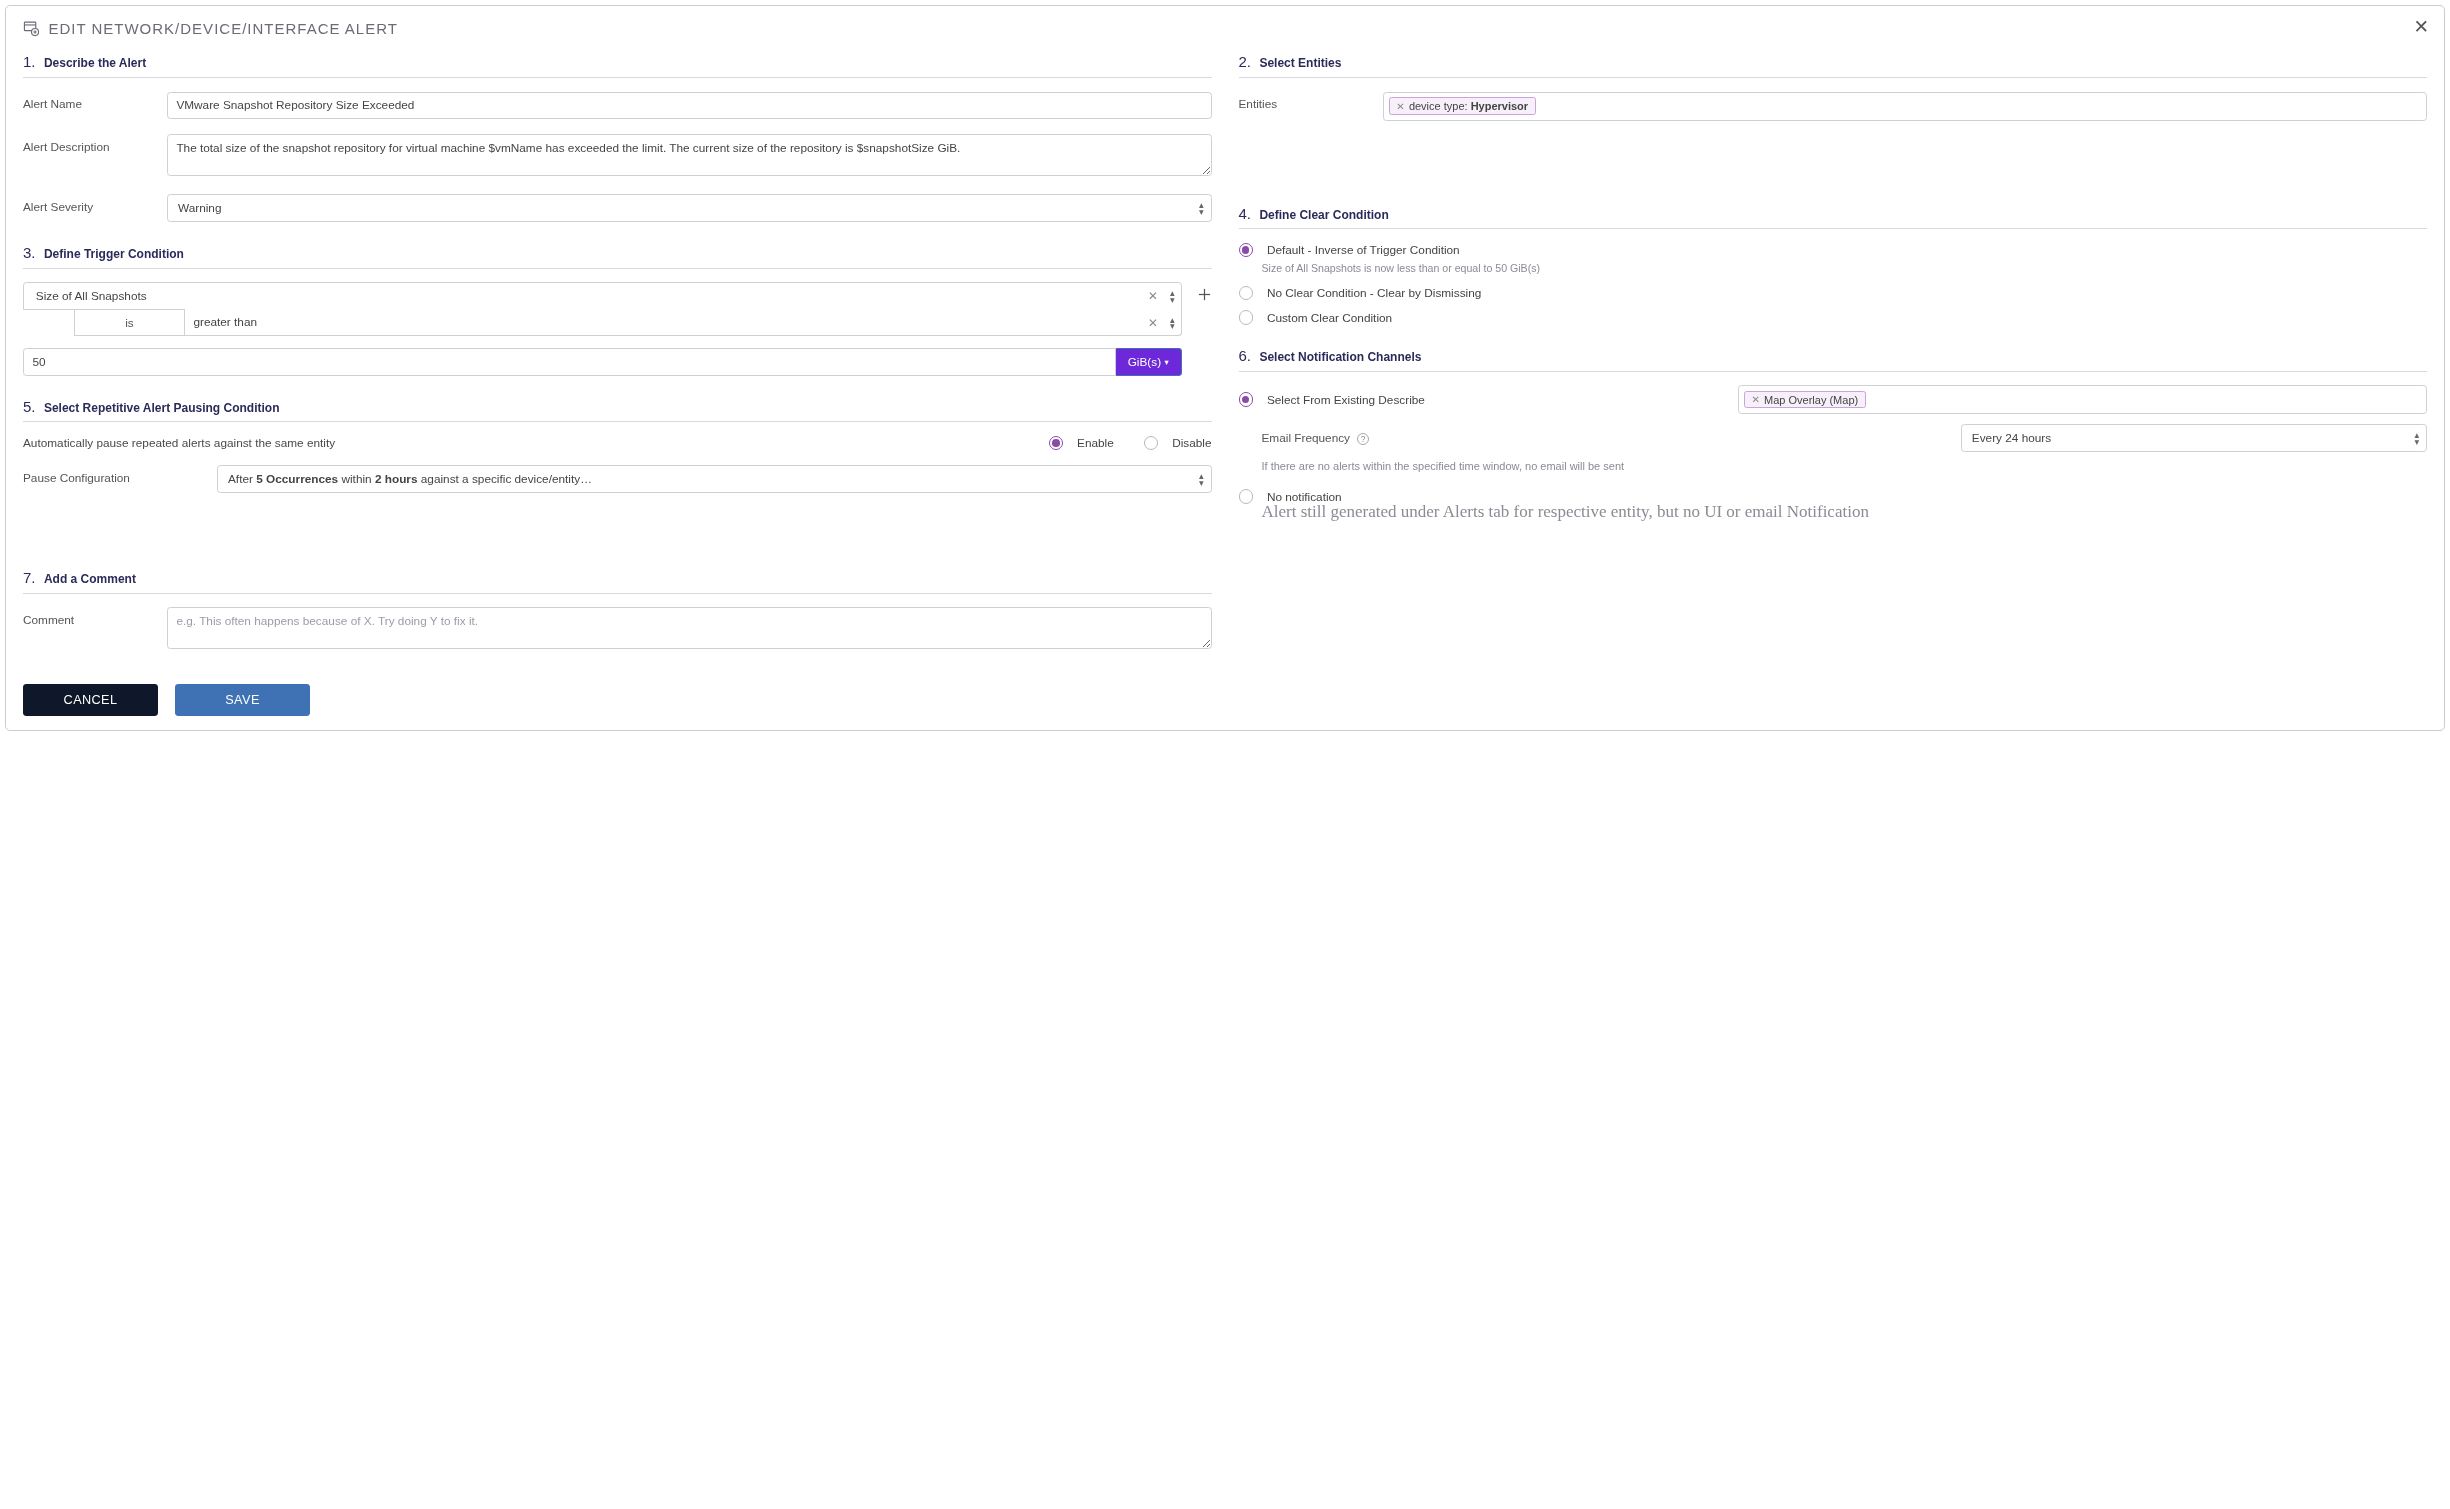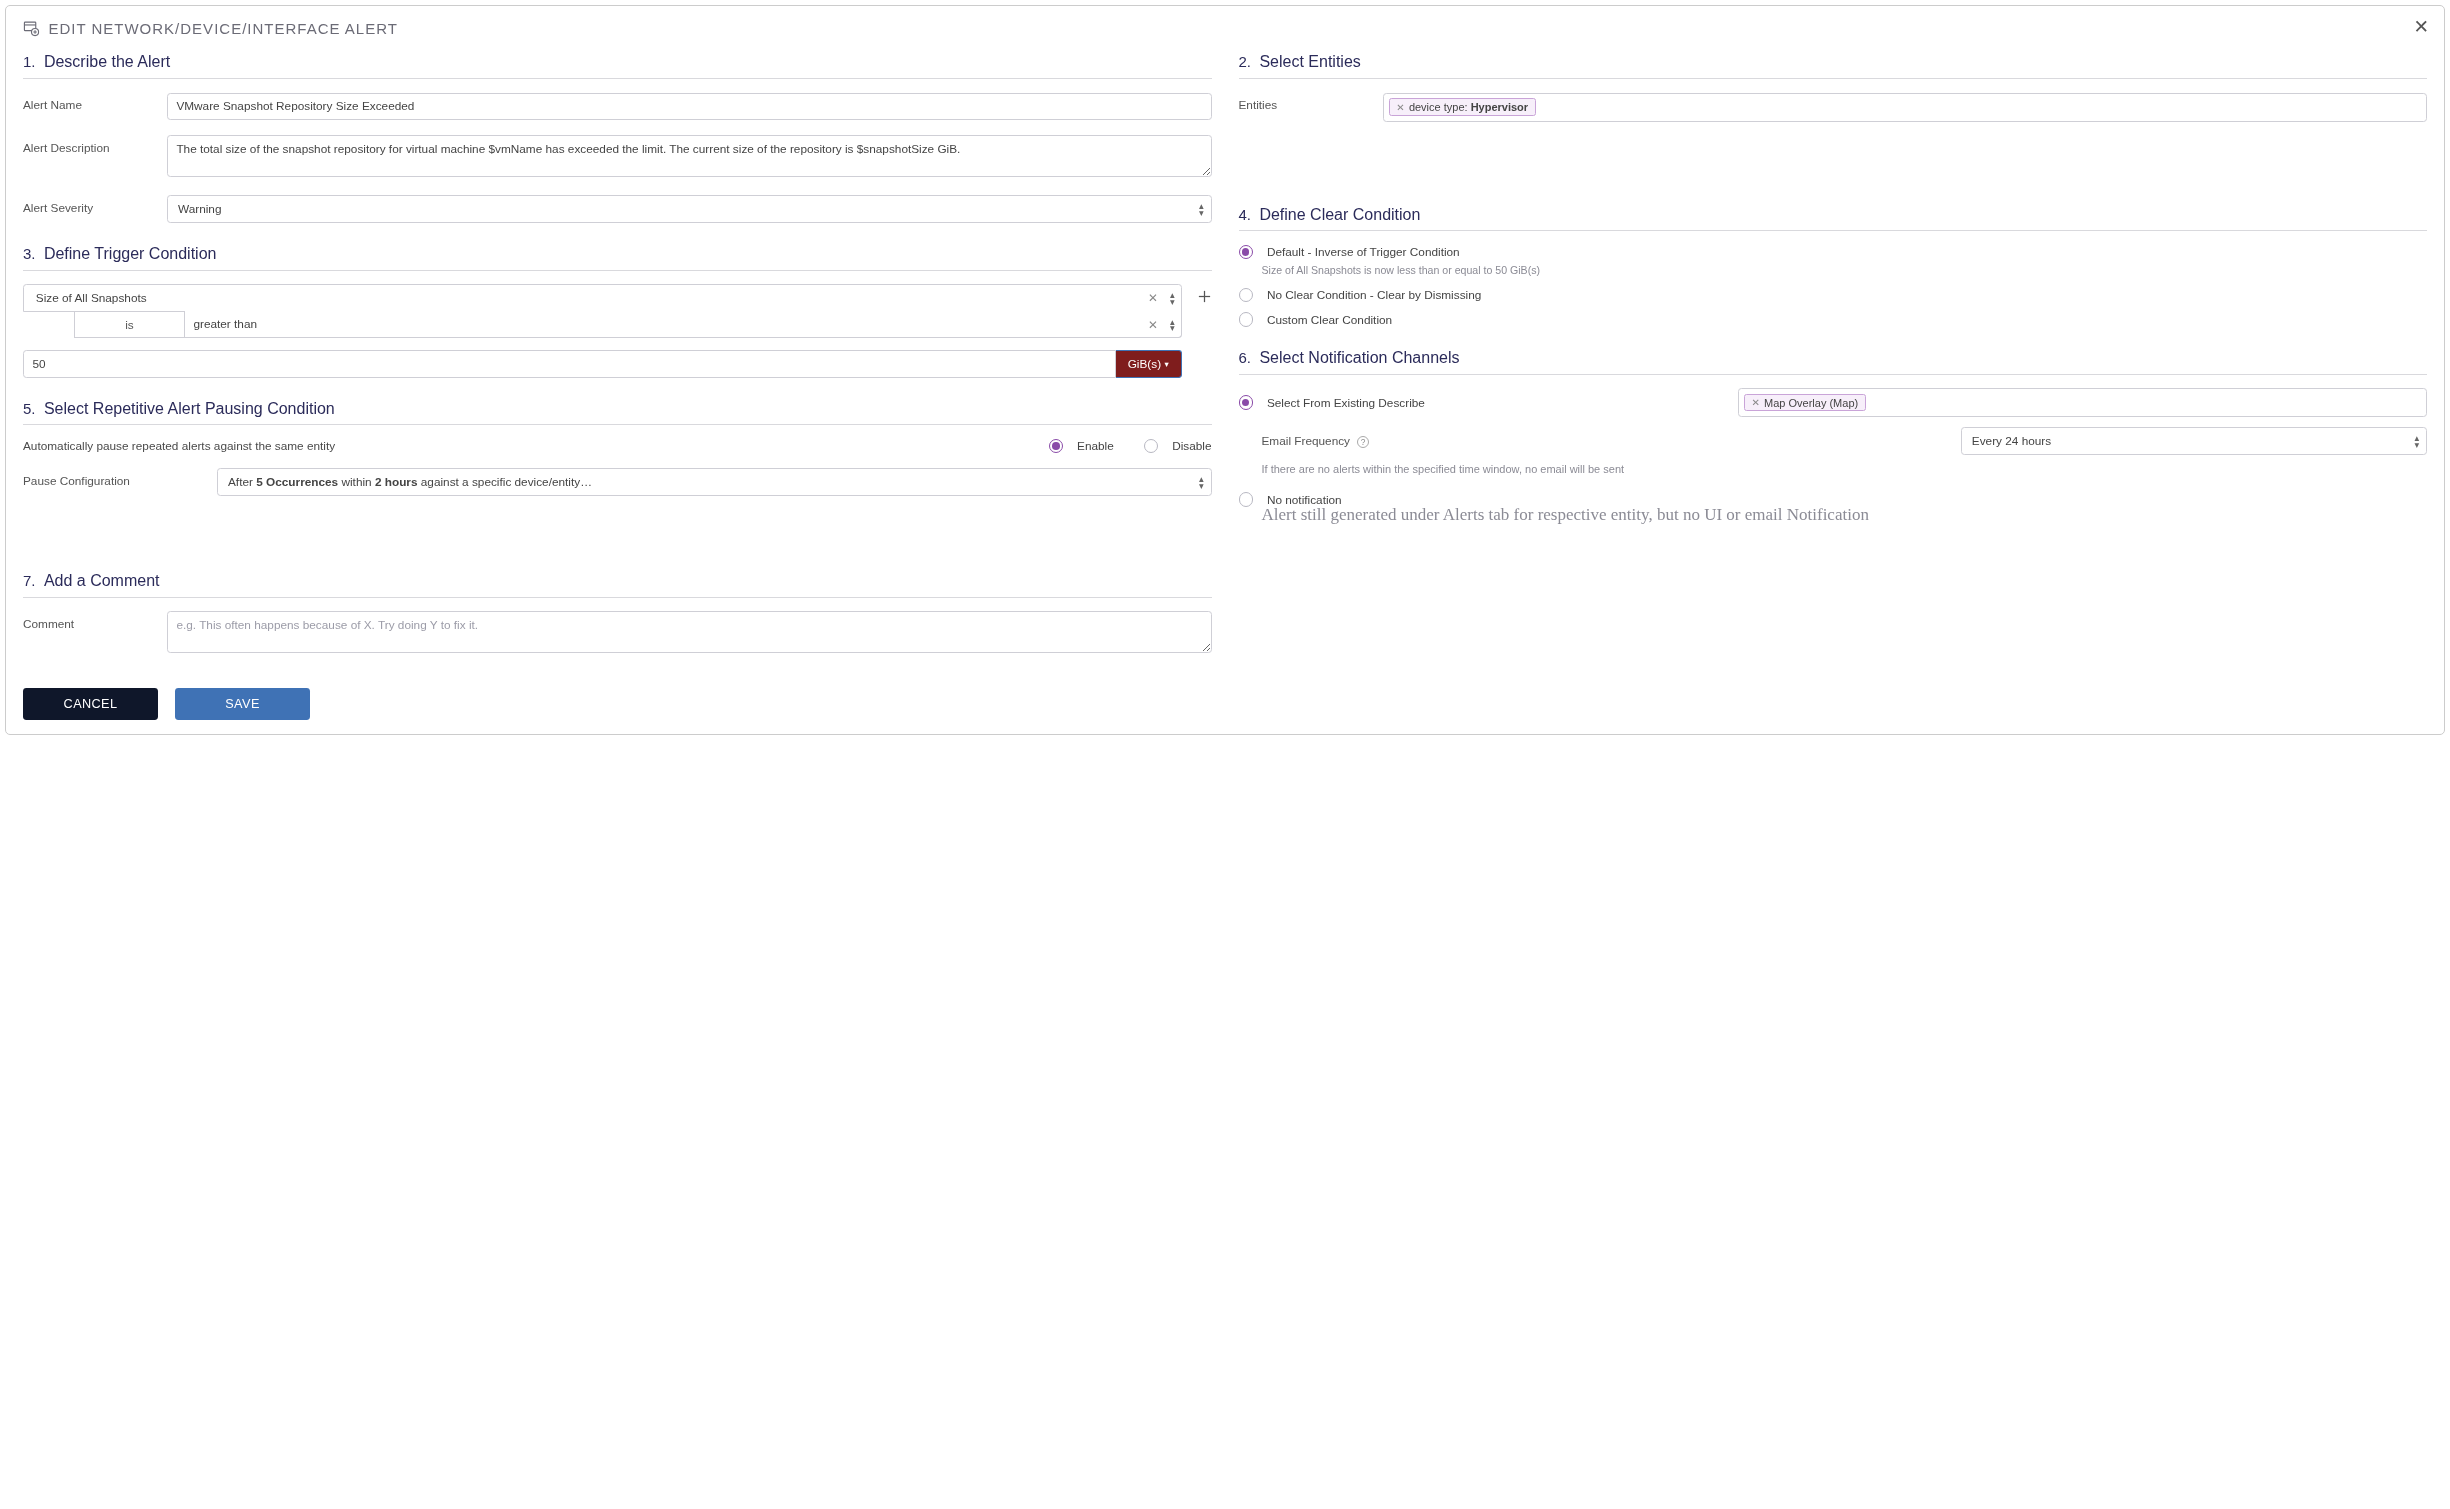--- a/index.html
+++ b/index.html
@@ -54,22 +54,22 @@
     margin-bottom: 13.5px;
   }
   .section-num {
     color: #2b2b5a;
     font-size: 15px;
     font-weight: 400;
     margin-right: 8.4px;
   }
   .section-title {
     color: #2b2b5a;
-    font-size: 16px;
-    font-weight: 400;
+    font-size: 12px;
+    font-weight: 700;
   }
 
   .field-row {
     display: flex;
     align-items: flex-start;
     margin-bottom: 15px;
   }
   .field-label {
     flex: 0 0 144px;
     color: #555;
@@ -127,21 +127,21 @@
     background: #fff;
   }
   .gt-wrap { flex: 1; }
   .gt-wrap .input { border-top-left-radius: 0; border-bottom-left-radius: 0; border-top-right-radius: 0; border-top: none; }
   .trigger-row1 .input { border-bottom-left-radius: 0; border-bottom-right-radius: 0; }
   .trigger-row1 { position: relative; }
 
   .val-row { display: flex; margin-top: 11.8px; }
   .val-row .input { flex: 1; border-top-right-radius: 0; border-bottom-right-radius: 0; }
   .unit-btn {
-    background: #7f1d1d;
+    background: #6d28d9;
     color: #fff;
     border: 0.8px solid #3f72b5;
     border-left: none;
     padding: 0 11.8px;
     font-size: 11.8px;
     border-top-right-radius: 3.4px;
     border-bottom-right-radius: 3.4px;
     display: flex; align-items: center; gap: 3.4px;
     cursor: pointer;
     text-align: right;

